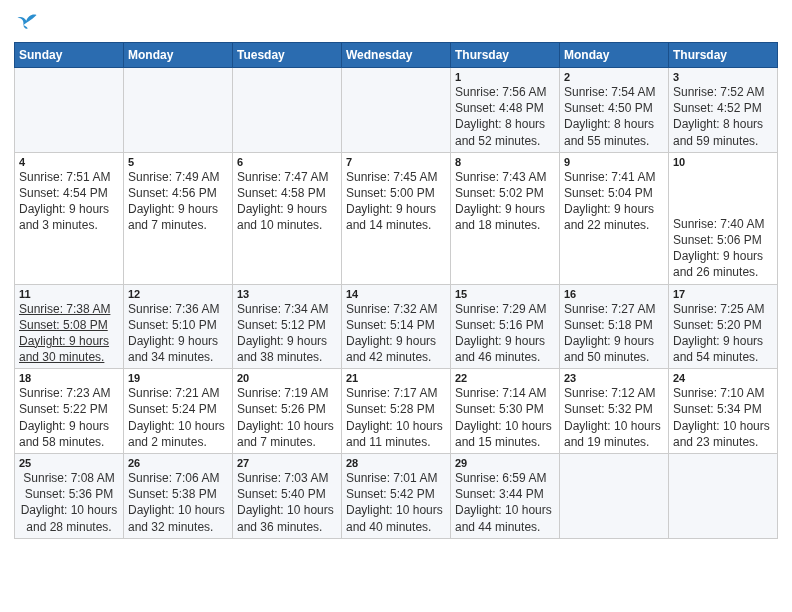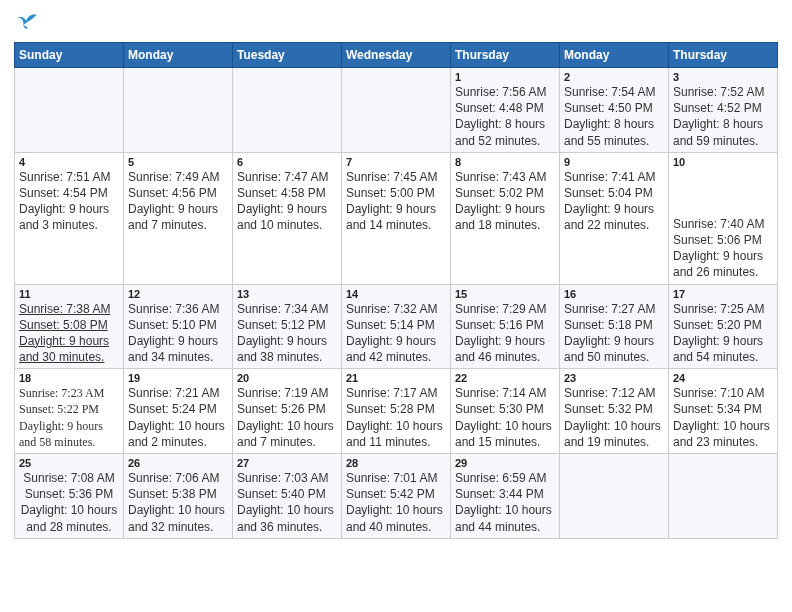--- a/index.html
+++ b/index.html
@@ -259,21 +259,21 @@
             <span class="day-number">17</span>
             <div class="day-info" style="white-space: pre-line;">Sunrise: 7:25 AM
 Sunset: 5:20 PM
 Daylight: 9 hours
 and 54 minutes.</div>
           </td>
         </tr>
         <tr>
           <td>
             <span class="day-number">18</span>
-            <div class="day-info" style="white-space: pre-line; font-family: Liberation Serif, serif;">Sunrise: 7:23 AM
+            <div class="day-info" style="white-space: pre-line;">Sunrise: 7:23 AM
 Sunset: 5:22 PM
 Daylight: 9 hours
 and 58 minutes.</div>
           </td>
           <td>
             <span class="day-number">19</span>
             <div class="day-info" style="white-space: pre-line;">Sunrise: 7:21 AM
 Sunset: 5:24 PM
 Daylight: 10 hours
 and 2 minutes.</div>

